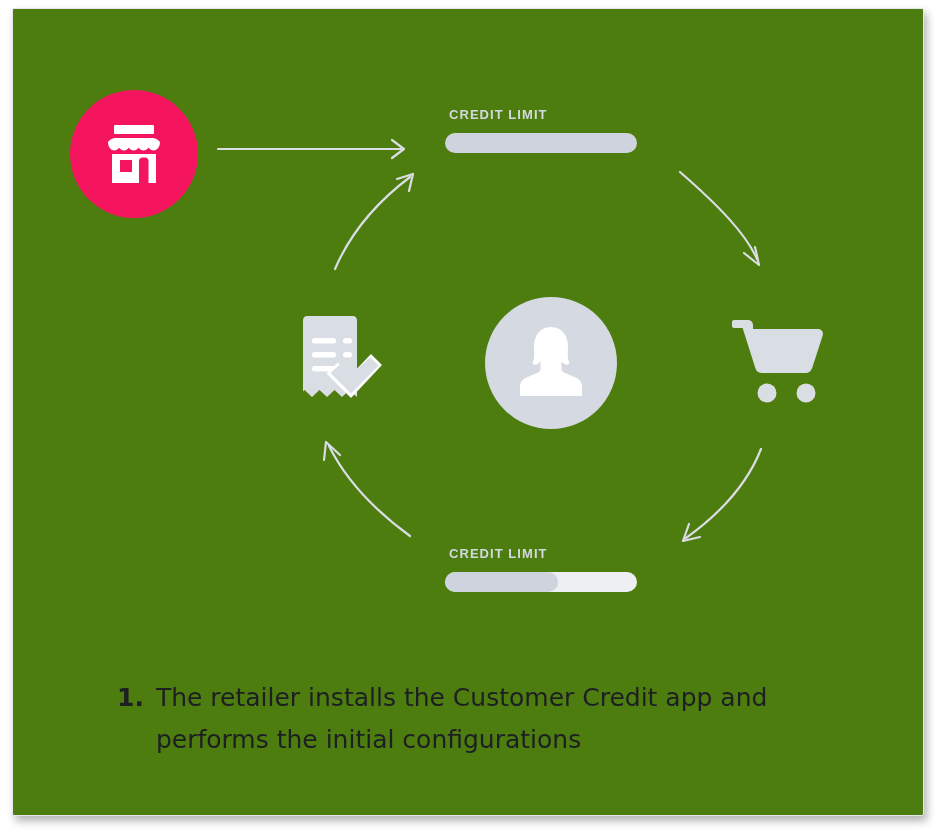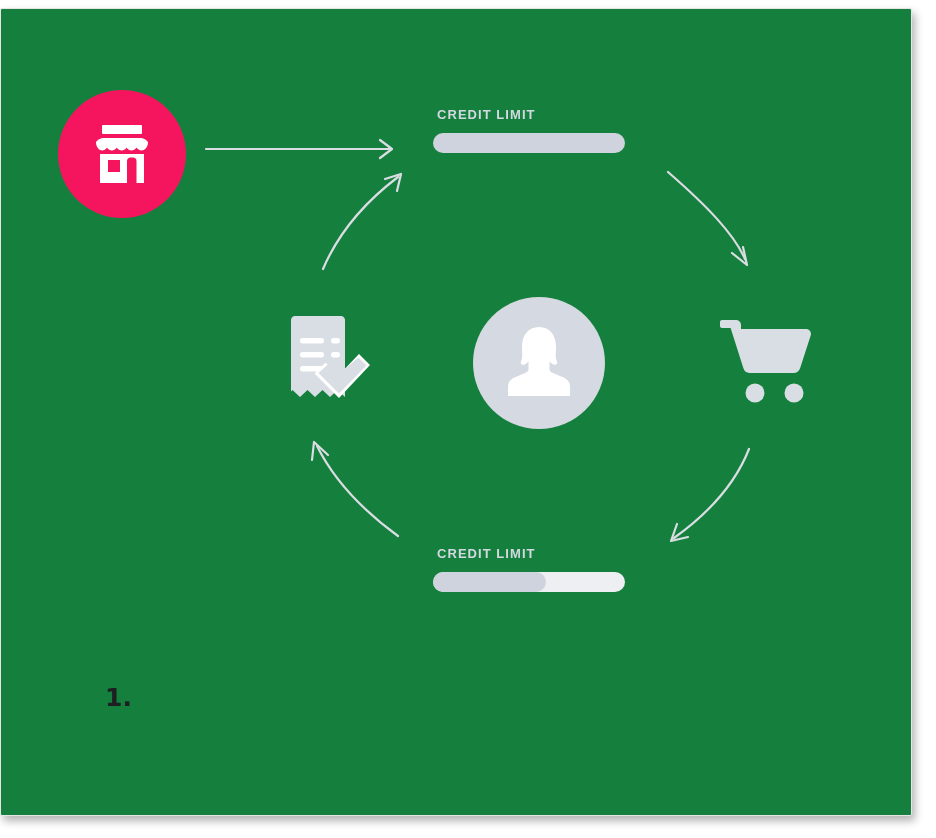--- a/index.html
+++ b/index.html
@@ -9,25 +9,25 @@
   }
   body {
     width: 936px;
     height: 838px;
     font-family: "Liberation Sans", sans-serif;
     overflow: hidden;
   }
 
   .card {
     position: absolute;
-    left: 0;
+    left: 12px;
     top: 8px;
     width: 912px;
     height: 808px;
-    background: #15803d;
+    background: #4d7c0f;
     border: 1px solid #e6e6e6;
     border-radius: 2px;
     box-sizing: border-box;
     box-shadow: 3px 5px 9px rgba(0,0,0,0.30);
   }
 
   .diagram {
     position: absolute;
     left: 0;
     top: 0;
@@ -236,15 +236,16 @@
       <rect x="49" y="38" width="9" height="5.5" rx="2.5" fill="#ffffff"></rect>
       <rect x="18" y="52" width="24" height="5.5" rx="2.5" fill="#ffffff"></rect>
       <path d="M43.5 48.5 L56.5 61.5 L77 40 L88 51 L57 84 L32.5 59.5 Z" fill="#ffffff"></path>
       <path d="M47 49.5 L57 59.8 L76.5 43.5 L84.5 51.5 L57 79.5 L36.5 59 Z" fill="#d9dde4"></path>
     </svg>
 
   </div>
 
   <div class="caption">
     <span class="caption-num">1.</span>
+    <span class="caption-text">The retailer installs the Customer Credit app and performs the initial configurations</span>
   </div>
 
 </div>
 
 </body></html>

